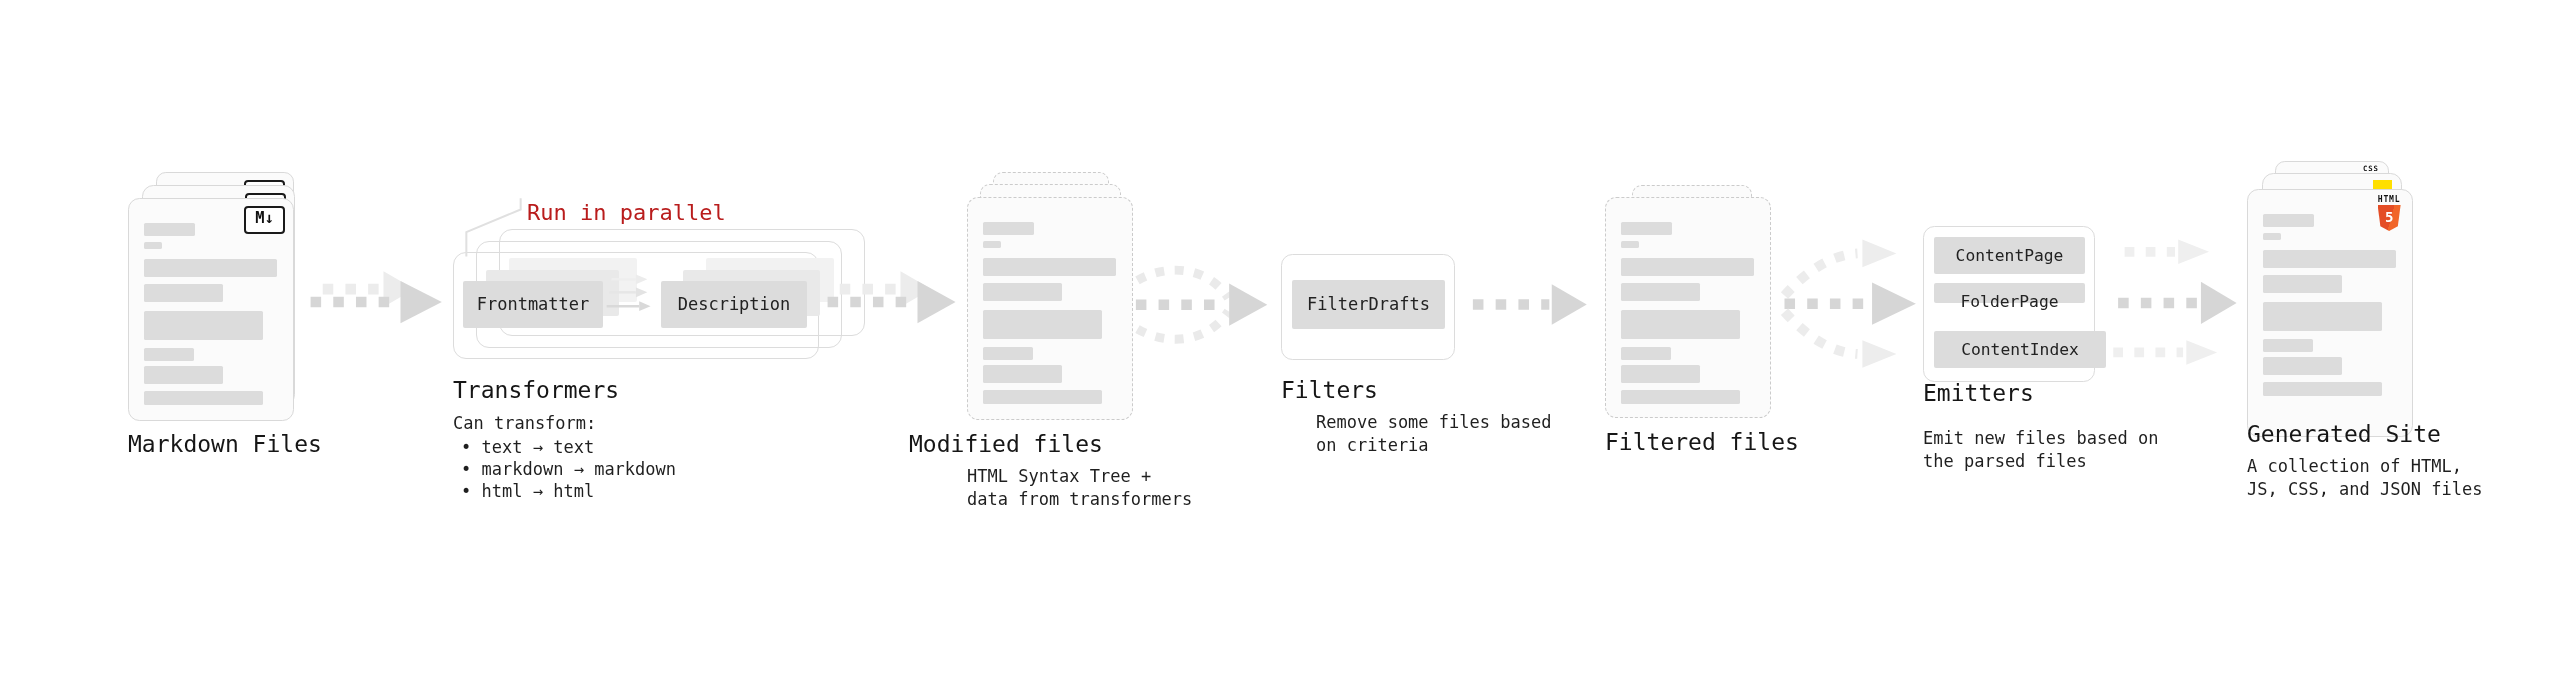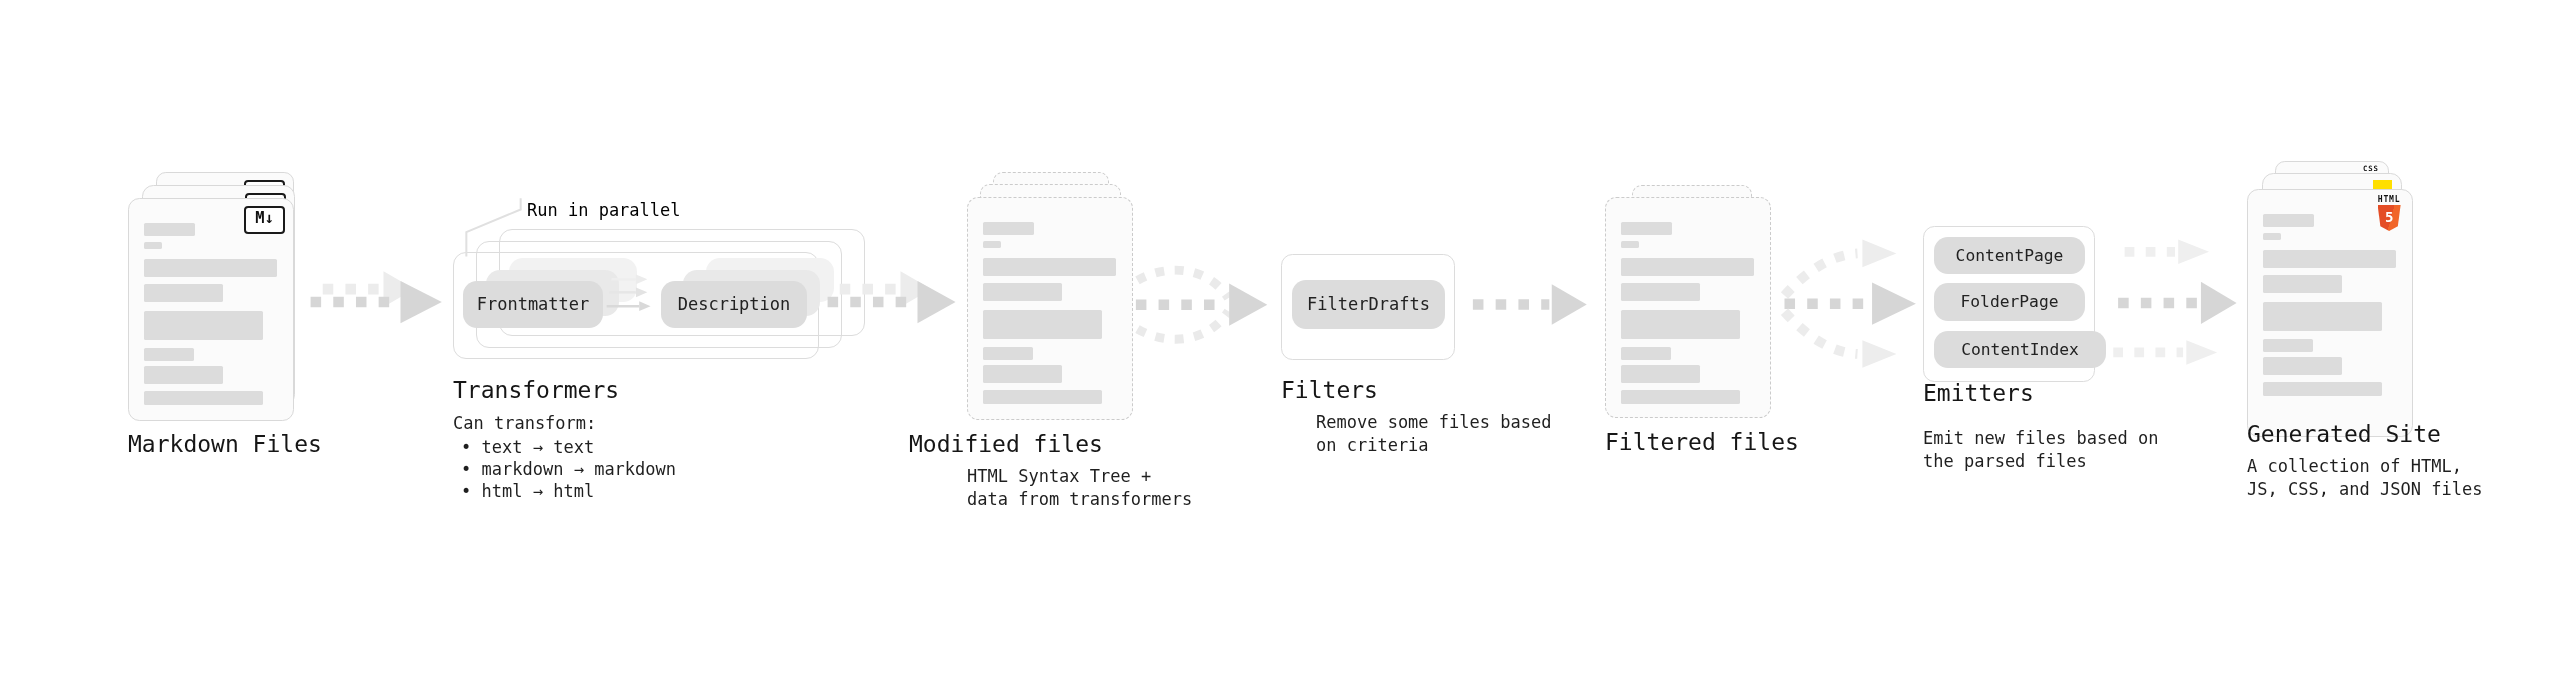--- a/index.html
+++ b/index.html
@@ -21,30 +21,30 @@
   .bar.b6{width:50px;height:13px;margin-top:7.3px;}
   .bar.b7{width:79px;height:18px;margin-top:5.7px;}
   .bar.b8{width:119px;height:14px;margin-top:6.5px;}
   
   .md-badge{position:absolute;top:6.5px;right:8.1px;width:37px;height:24.4px;
             background:#ffffff;border:2.4px solid #1a1a1a;border-radius:4.1px;
             font-size:15.4px;font-weight:bold;text-align:center;line-height:20.3px;color:#111;}
   
   .obox{position:absolute;box-sizing:border-box;border:1.6px solid #dcdcdc;border-radius:13px;background:transparent;}
   
-  .pill{position:absolute;box-sizing:border-box;background:#dcdcdc;border-radius:14px;
+  .pill{position:absolute;box-sizing:border-box;background:#dcdcdc;border-radius:2px;
         font-size:17px;text-align:center;color:#222;}
   .pill.ghost2{background:#f2f2f2;}
   .pill.ghost1{background:#e9e9e9;}
   
   .node-title{position:absolute;font-size:23px;color:#161616;white-space:nowrap;}
   .node-desc{position:absolute;font-size:17px;line-height:23px;color:#1f1f1f;white-space:pre-wrap;}
   .bullets{position:absolute;font-size:17px;line-height:22px;color:#1f1f1f;}
   .bullets div{padding-left:8.1px;white-space:nowrap;}
-  .callout{position:absolute;font-size:17px;color:#000000;white-space:nowrap;}
+  .callout{position:absolute;font-size:22px;color:#b91c1c;white-space:nowrap;}
   svg{position:absolute;overflow:visible;}
 </style>
 </head>
 <body>
 
 <div class="abs" style="left:0;top:0;width:2576px;height:681px;">
 
   <div>
     <div class="card" style="left:156px;top:172px;width:138px;height:219px;border-radius:9.8px;">
       <div class="md-badge">M↓</div>
@@ -188,21 +188,21 @@
     <polygon points="104,9 104,43 146,26" fill="#ededed"></polygon>
     <line x1="8" y1="88" x2="112" y2="88" stroke="#d6d6d6" stroke-width="13" stroke-dasharray="13 15"></line>
     <polygon points="116,62 116,114 170,88" fill="#d6d6d6"></polygon>
     <path d="M8,98 C35,128 65,148 98,150" fill="none" stroke="#ececec" stroke-width="12" stroke-dasharray="12 14"></path>
     <polygon points="104,133 104,167 146,150" fill="#ededed"></polygon>
   </svg>
 
   <div>
     <div class="obox" style="left:1923px;top:226px;width:172px;height:156px;border-radius:11.4px;"></div>
     <div class="pill" style="left:1934px;top:237px;width:151px;height:37px;line-height:37px;font-size:16.3px;">ContentPage</div>
-    <div class="pill" style="left:1934px;top:283px;width:151px;height:38px;line-height:38px;font-size:16.3px;">FolderPage</div>
+    <div class="pill" style="left:1934px;top:283px;width:151px;height:20px;line-height:38px;font-size:16.3px;">FolderPage</div>
     <div class="pill" style="left:1934px;top:331px;width:172px;height:37px;line-height:37px;font-size:16.3px;">ContentIndex</div>
     <div class="node-title" style="left:1923px;top:380px;">Emitters</div>
     <div class="node-desc" style="left:1923px;top:427px;">Emit new files based on
 the parsed files</div>
   </div>
 
   <svg style="left:2110px;top:237px;" width="138" height="127" viewBox="0 0 170 156">
     <line x1="18" y1="18" x2="80" y2="18" stroke="#efefef" stroke-width="12" stroke-dasharray="12 14"></line>
     <polygon points="84,3 84,33 122,18" fill="#efefef"></polygon>
     <line x1="10" y1="81" x2="108" y2="81" stroke="#d6d6d6" stroke-width="13" stroke-dasharray="13 15"></line>

